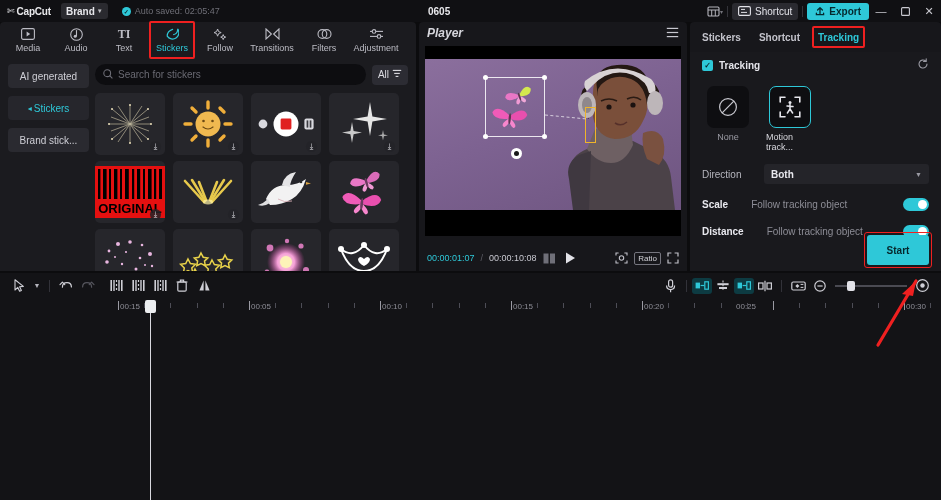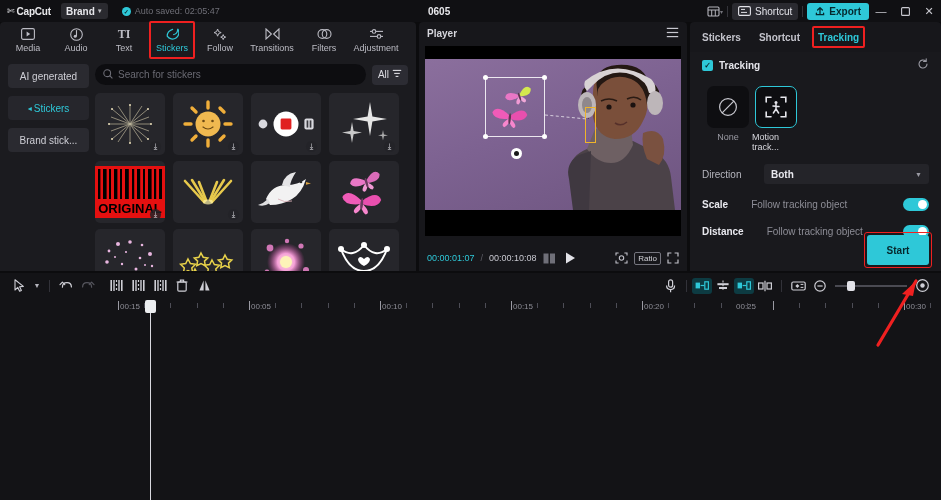--- a/index.html
+++ b/index.html
@@ -104,21 +104,21 @@
     display: flex; align-items: center; justify-content: center;
     font-size: 8px; color: #e4e4ea;
   }
 
   
   .player {
     position: absolute; left: 419px; top: 22px; width: 268px; height: 249px;
     background: #17171b; border-radius: 4px 4px 0 0;
   }
   .player-head { height: 22px; display: flex; align-items: center; padding: 0 8px; justify-content: space-between; }
-  .player-head .ph-title { font-size: 10px; color: #d6d6dc; font-weight: bold; }
+  .player-head .ph-title { font-size: 12px; color: #d6d6dc; font-weight: bold; font-style: italic; }
   .stage { position: absolute; left: 6px; top: 24px; width: 256px; height: 190px; background: #000; }
   .video {
     position: absolute; left: 0; top: 13px; width: 256px; height: 151px;
     background: linear-gradient(160deg,#8b6f9d 0%, #7d6291 45%, #6e5580 100%);
     overflow: hidden;
   }
   .woman { position: absolute; right: -6px; bottom: 0; width: 152px; height: 151px; }
   .sel-box { position: absolute; left: 60px; top: 18px; width: 60px; height: 60px; border: 1px solid rgba(255,255,255,.85); }
   .handle { position: absolute; width: 5px; height: 5px; border-radius: 50%; background: #fff; }
   .h-tl { left: -3px; top: -3px; } .h-tr { right: -3px; top: -3px; }
@@ -157,21 +157,21 @@
   }
   .rp-body { position: absolute; left: 0; top: 30px; right: 0; bottom: 0; background: #19191d; }
   .tr-head { height: 26px; display: flex; align-items: center; padding: 0 12px; justify-content: space-between; }
   .tr-head-l { display: flex; align-items: center; gap: 6px; }
   .cbx {
     width: 11px; height: 11px; border-radius: 2px; background: #2ec8d8;
     display: flex; align-items: center; justify-content: center;
     font-size: 8px; color: #07292e; font-weight: bold;
   }
   .tr-title { font-size: 10px; color: #e4e4ea; font-weight: bold; }
-  .mode-row { display: flex; padding: 8px 0 0 14px; }
+  .mode-row { display: flex; gap: 14px; padding: 8px 0 0 14px; }
   .mode { display: flex; flex-direction: column; align-items: center; gap: 4px; width: 48px; }
   .mode .sq {
     width: 42px; height: 42px; border-radius: 7px; background: #0e0e11;
     display: flex; align-items: center; justify-content: center; color: #c9c9d0;
   }
   .mode.active .sq { border: 1.5px solid #2ec8d8; }
   .mode .lbl { font-size: 9px; color: #9a9aa3; }
   .mode.active .lbl { color: #d8d8de; }
   .field-row { display: flex; align-items: center; padding: 0 12px; margin-top: 12px; gap: 10px; }
   .field-label { font-size: 10px; color: #b6b6be; width: 52px; }

